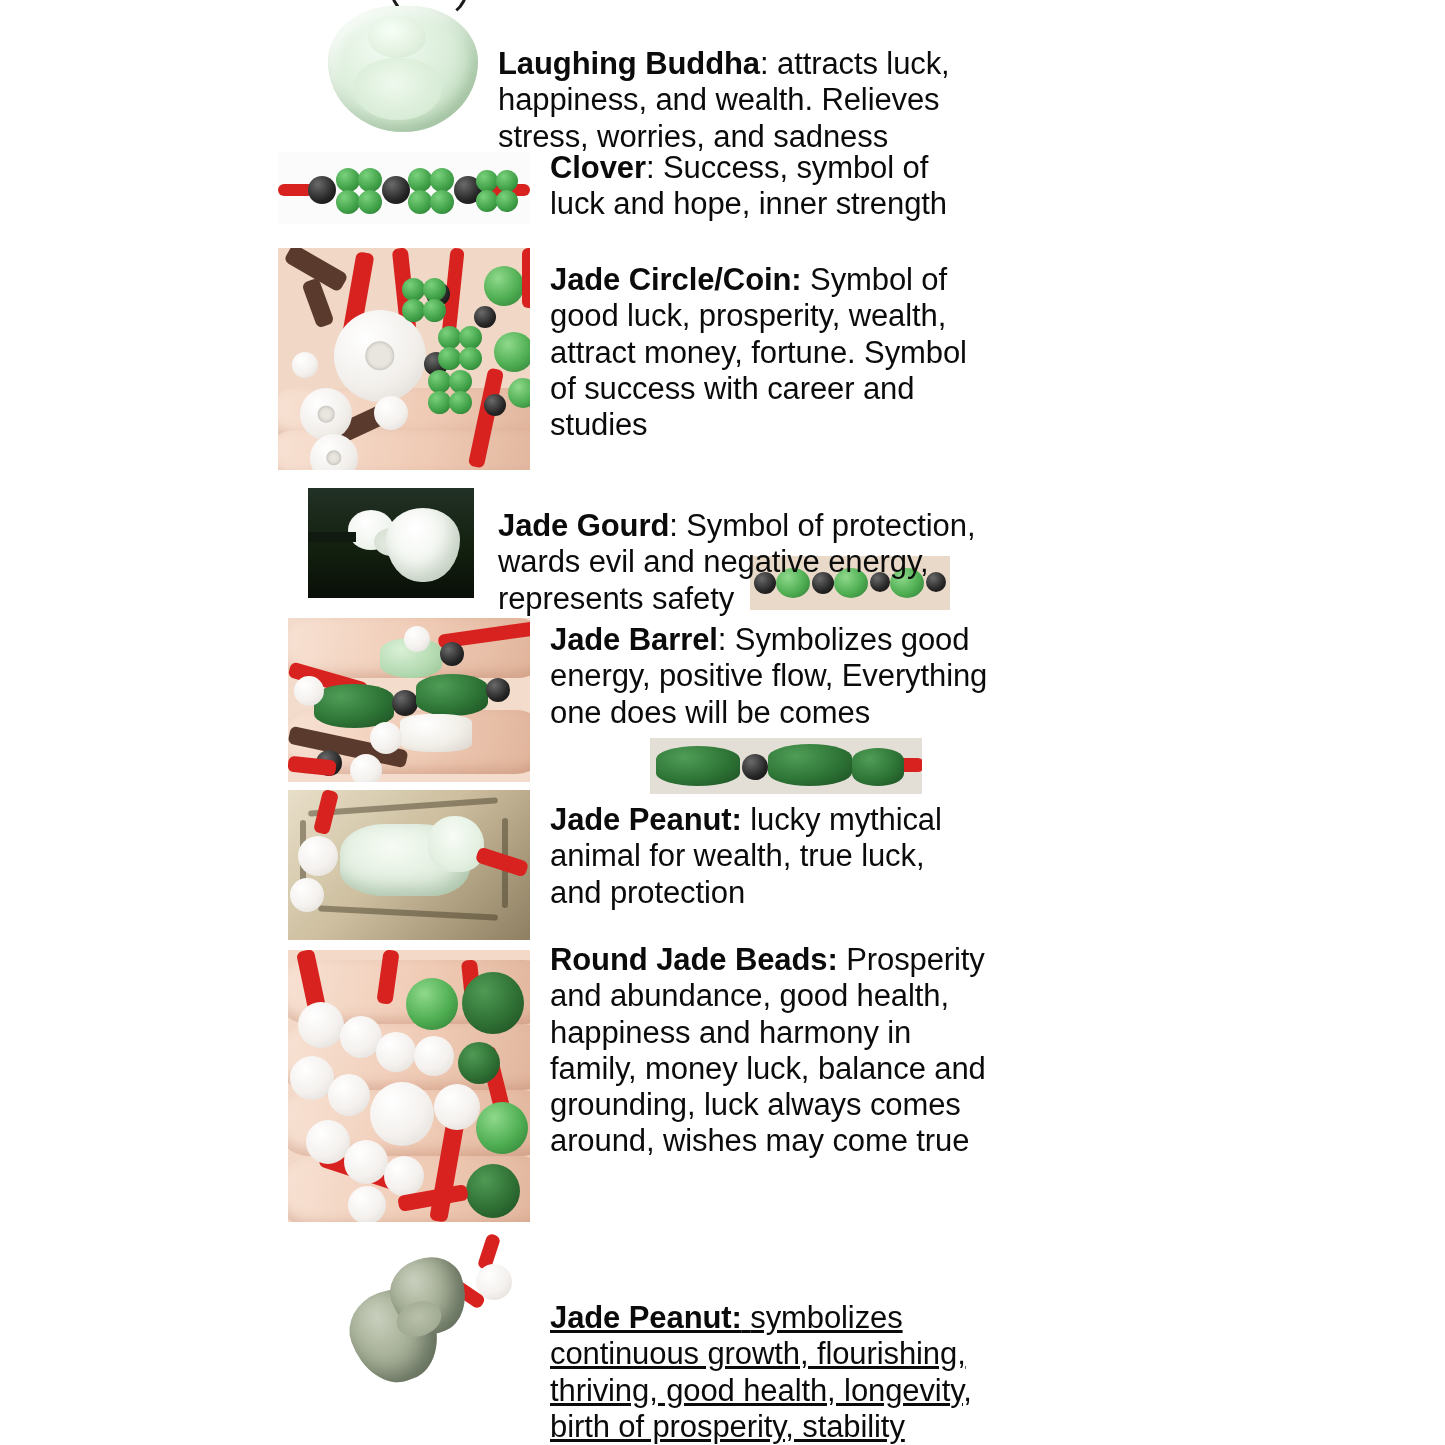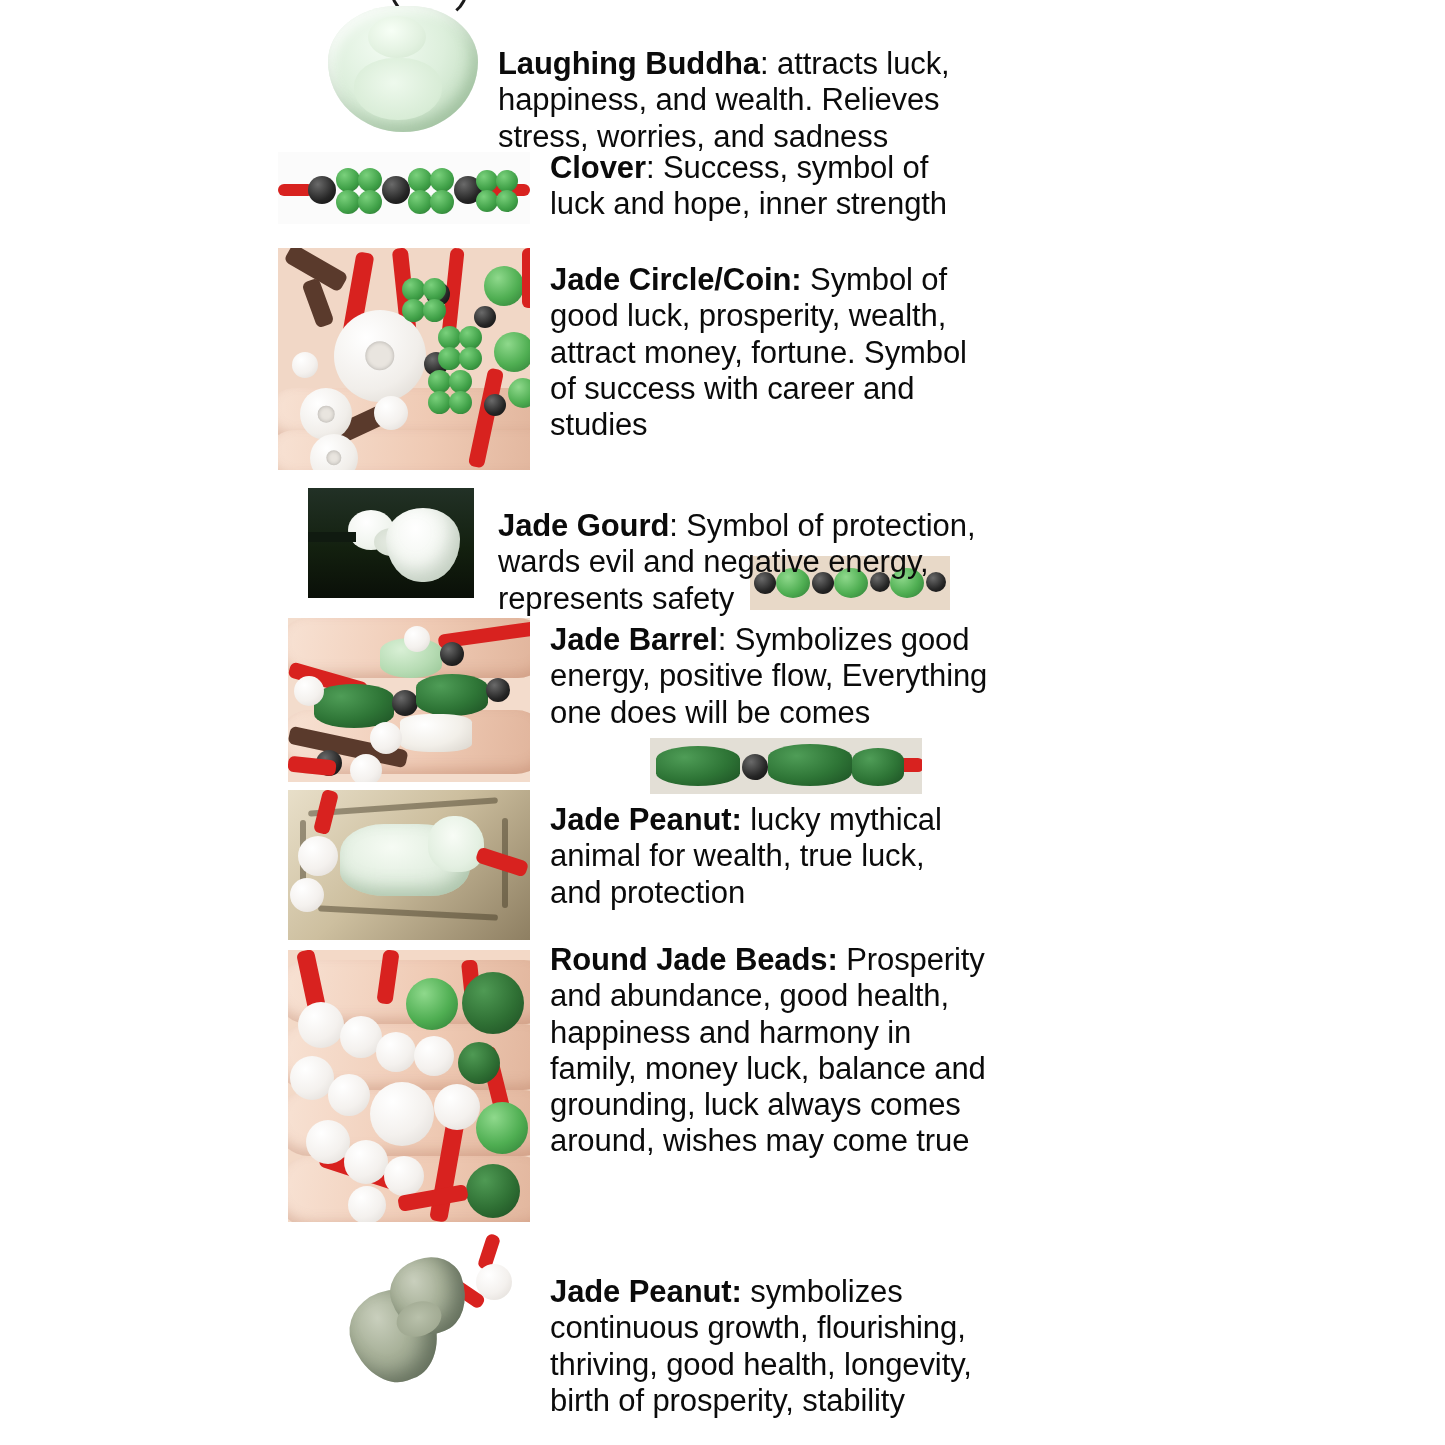--- a/index.html
+++ b/index.html
@@ -400,18 +400,18 @@
 
   <div class="entry">
     <div class="photo" style="left:330px; top:1230px; width:210px; height:170px; background:#ffffff;">
       <div class="redcord" style="left:152px; top:4px; width:14px; height:36px; transform:rotate(18deg);"></div>
       <div class="whitebead" style="left:146px; top:34px; width:36px; height:36px;"></div>
       <div class="redcord" style="left:116px; top:56px; width:40px; height:14px; transform:rotate(34deg);"></div>
       <div class="peanut-body" style="left:22px; top:60px; width:86px; height:92px; transform:rotate(-20deg);"></div>
       <div class="peanut-body" style="left:62px; top:28px; width:74px; height:76px; transform:rotate(-20deg);"></div>
       <div class="peanut-waist" style="left:66px; top:72px; width:46px; height:34px; transform:rotate(-20deg);"></div>
     </div>
-    <div class="text" style="left:550px; top:1274px; width:450px;">
+    <div class="text" style="left:550px; top:1300px; width:450px;text-decoration:underline;">
       <span class="term">Jade Peanut:</span><span> </span><span>symbolizes continuous growth, flourishing, thriving, good health, longevity, birth of prosperity, stability</span>
     </div>
   </div>
 
 </div>
 
 </body></html>

